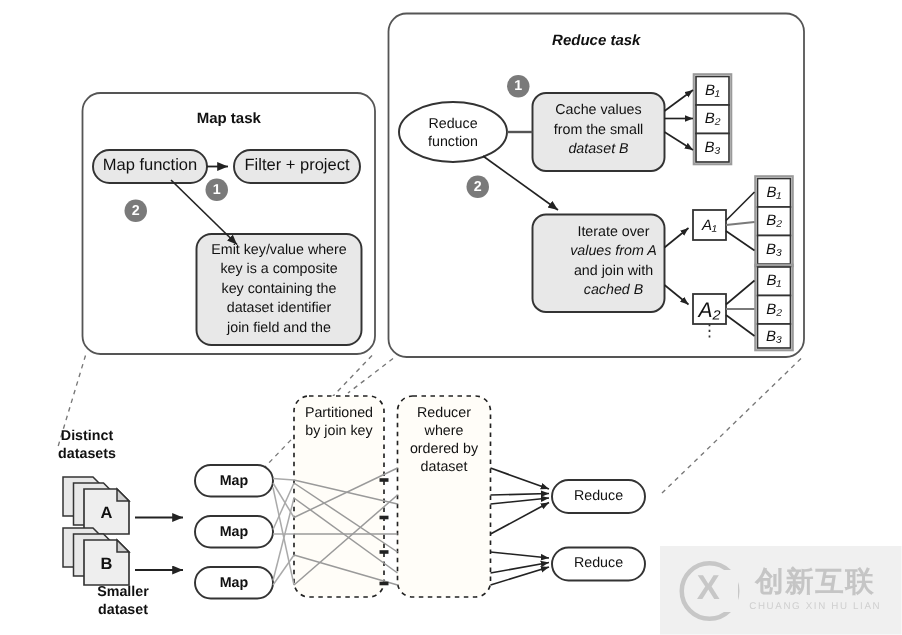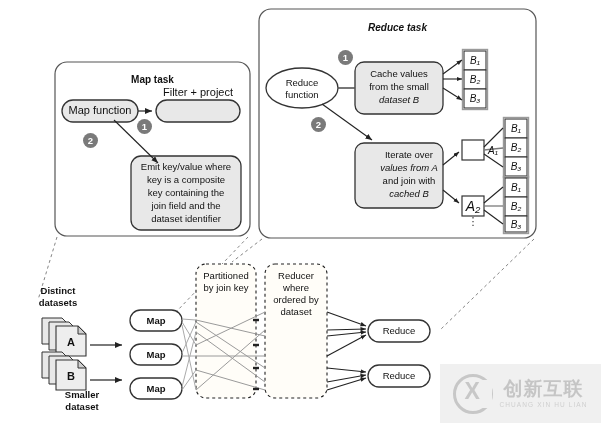--- a/index.html
+++ b/index.html
@@ -197,28 +197,28 @@
       <path d="M327,368 L366,372" marker-end="url(#arrowSm)"></path>
       <path d="M327,382 L366,375" marker-end="url(#arrowSm)"></path>
       <path d="M327,390 L366,378" marker-end="url(#arrowSm)"></path>
     </g>
   </svg>
 
   <div class="txt bold-title" style="left:95px;top:74px;width:115px;">Map task</div>
   <div class="txt bold-title" style="left:340px;top:22px;width:115px;font-style:italic;">Reduce task</div>
 
   <div class="txt nodetext" style="left:62px;top:105px;width:76px;">Map function</div>
-  <div class="txt nodetext" style="left:156px;top:87px;width:84px;">Filter + project</div>
+  <div class="txt nodetext" style="left:156px;top:105px;width:84px;">Filter + project</div>
 
   <div style="position:absolute;left:131px;top:160px;width:110px;text-align:center;font-size:9.5px;line-height:13px;">
     <div>Emit key/value where</div>
     <div>key is a composite</div>
     <div>key containing the</div>
+    <div>dataset identifier</div>
     <div>join field and the</div>
-    <div>dataset identifier</div>
   </div>
 
   <div class="circ-num" style="left:137px;top:119px;">1</div>
   <div class="circ-num" style="left:83px;top:133px;">2</div>
 
   <div style="position:absolute;left:268px;top:77px;width:68px;text-align:center;font-size:9.5px;line-height:12px;">
     <div>Reduce</div>
     <div>function</div>
   </div>
 
@@ -235,21 +235,21 @@
     <div class="italic">cached B</div>
   </div>
 
   <div class="circ-num" style="left:338px;top:50px;">1</div>
   <div class="circ-num" style="left:311px;top:117px;">2</div>
 
   <div class="txt italic" style="left:464px;top:55px;width:22px;font-size:10px;">B₁</div>
   <div class="txt italic" style="left:464px;top:74px;width:22px;font-size:10px;">B₂</div>
   <div class="txt italic" style="left:464px;top:93px;width:22px;font-size:10px;">B₃</div>
 
-  <div class="txt italic" style="left:462px;top:145px;width:22px;font-size:10px;margin-left:20px;">A₁</div>
+  <div class="txt italic" style="left:462px;top:145px;width:22px;font-size:10px;">A₁</div>
   <div class="txt italic" style="left:505px;top:123px;width:22px;font-size:10px;">B₁</div>
   <div class="txt italic" style="left:505px;top:142px;width:22px;font-size:10px;">B₂</div>
   <div class="txt italic" style="left:505px;top:161px;width:22px;font-size:10px;">B₃</div>
 
   <div class="txt italic" style="left:462px;top:201px;width:22px;font-size:14px;">A₂</div>
   <div class="txt italic" style="left:505px;top:182px;width:22px;font-size:10px;">B₁</div>
   <div class="txt italic" style="left:505px;top:201px;width:22px;font-size:10px;">B₂</div>
   <div class="txt italic" style="left:505px;top:219px;width:22px;font-size:10px;">B₃</div>
   <div class="txt" style="left:462px;top:216px;width:22px;font-size:11px;color:#333;">⋮</div>
 

